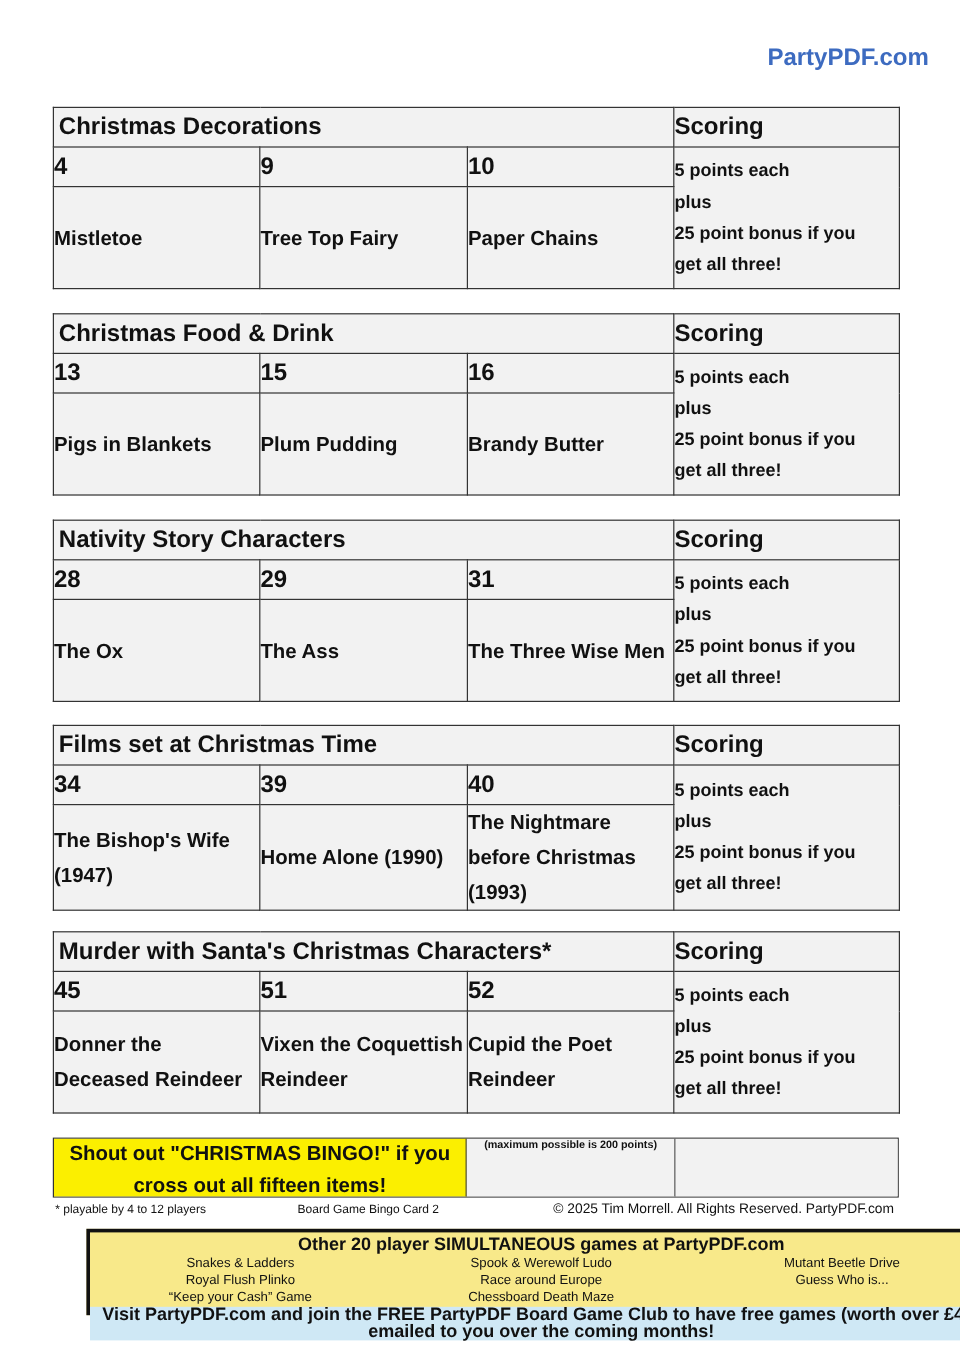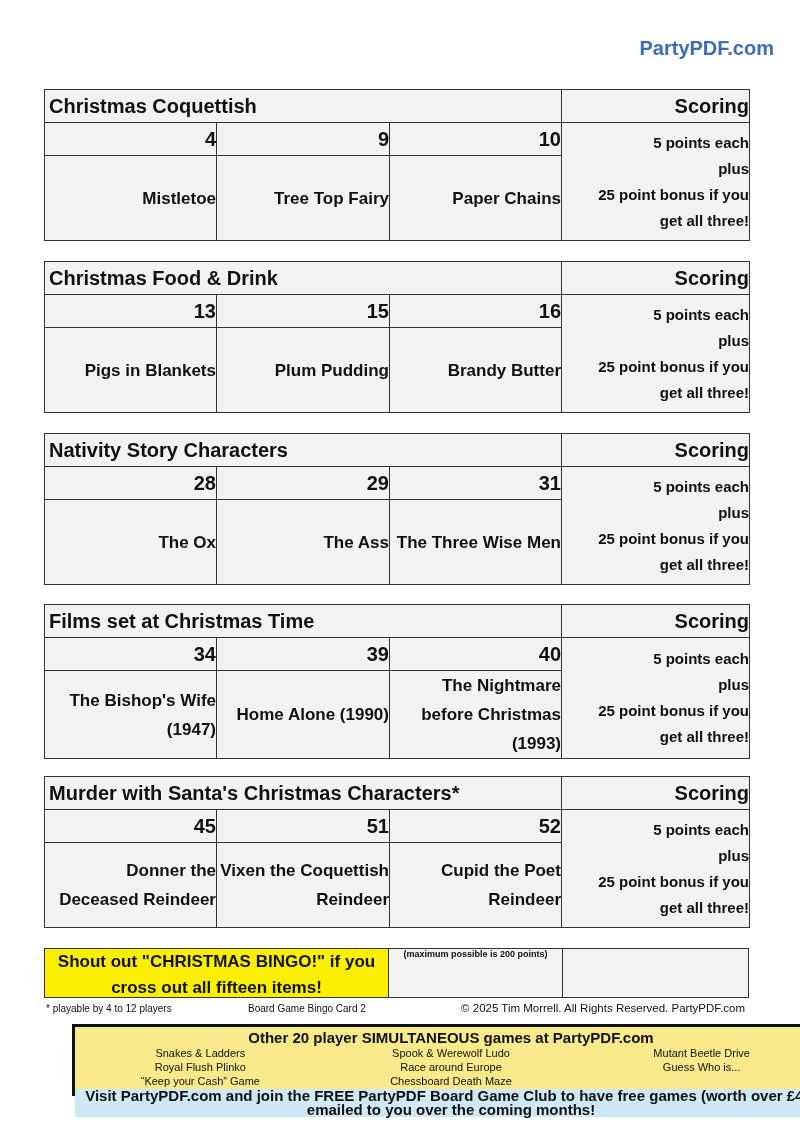--- a/index.html
+++ b/index.html
@@ -1,20 +1,20 @@
 <!DOCTYPE html>
 <html><head>
 <meta charset="utf-8">
 <style>
   body { margin:0; background:#fff; font-family:"Liberation Sans", sans-serif; color:#111; }
   .page { position:relative; width:800px; height:1131px; background:#fff; }
   .title { position:absolute; left:25px; top:38px; font-size:34px; font-weight:bold; letter-spacing:-0.5px; }
   .brand { position:absolute; right:26px; top:37px; font-size:20px; font-weight:bold; color:#3d6bc0;padding-left:48px; }
   table.sec { position:absolute; left:44px; width:705px; border-collapse:collapse; background:#f2f2f2; table-layout:fixed; }
-  table.sec td { border:1.5px solid #333; text-align:right; font-weight:bold; padding:0; }
+  table.sec td { border:1.5px solid #333; text-align:left; font-weight:bold; padding:0; }
   td.cat { text-align:left !important; padding-left:4px !important; font-size:20px; height:32px; }
   td.schead { font-size:20px; }
   td.num { font-size:20px; height:32px; }
   td.item { font-size:17px; line-height:29px; height:84px; }
   td.score { font-size:15px; line-height:26px; }
   .bottom { position:absolute; left:44px; top:948px; width:705px; height:50px; display:flex; border:1.5px solid #333; box-sizing:border-box; }
   .shout { width:343px; background:#fbef00; font-weight:bold; font-size:17px; line-height:26px; text-align:center; border-right:1.5px solid #333; }
   .total { width:173px; background:#f2f2f2; text-align:center; border-right:1.5px solid #333; }
   .total .t { font-size:20px; font-weight:bold; margin-top:6px; }
   .total .s { font-size:9px; font-weight:bold; }
@@ -34,21 +34,21 @@
   <div id="sections">
       <table class="sec" style="top: 89px;">
         <colgroup>
           <col style="width:172px">
           <col style="width:173px">
           <col style="width:172px">
           <col style="width:188px">
         </colgroup>
      <tbody>
           <tr>
-            <td colspan="3" class="cat">Christmas Coquettish</td>
+            <td colspan="3" class="cat">Christmas Decorations</td>
          <td class="schead">Scoring</td>
           </tr>
      <tr>
             <td class="num">4</td>
             <td class="num">9</td>
             <td class="num">10</td>
          <td rowspan="2" class="score">
            <div>5 points each</div>
               <div>plus</div>
               <div>25 point bonus if you</div>

